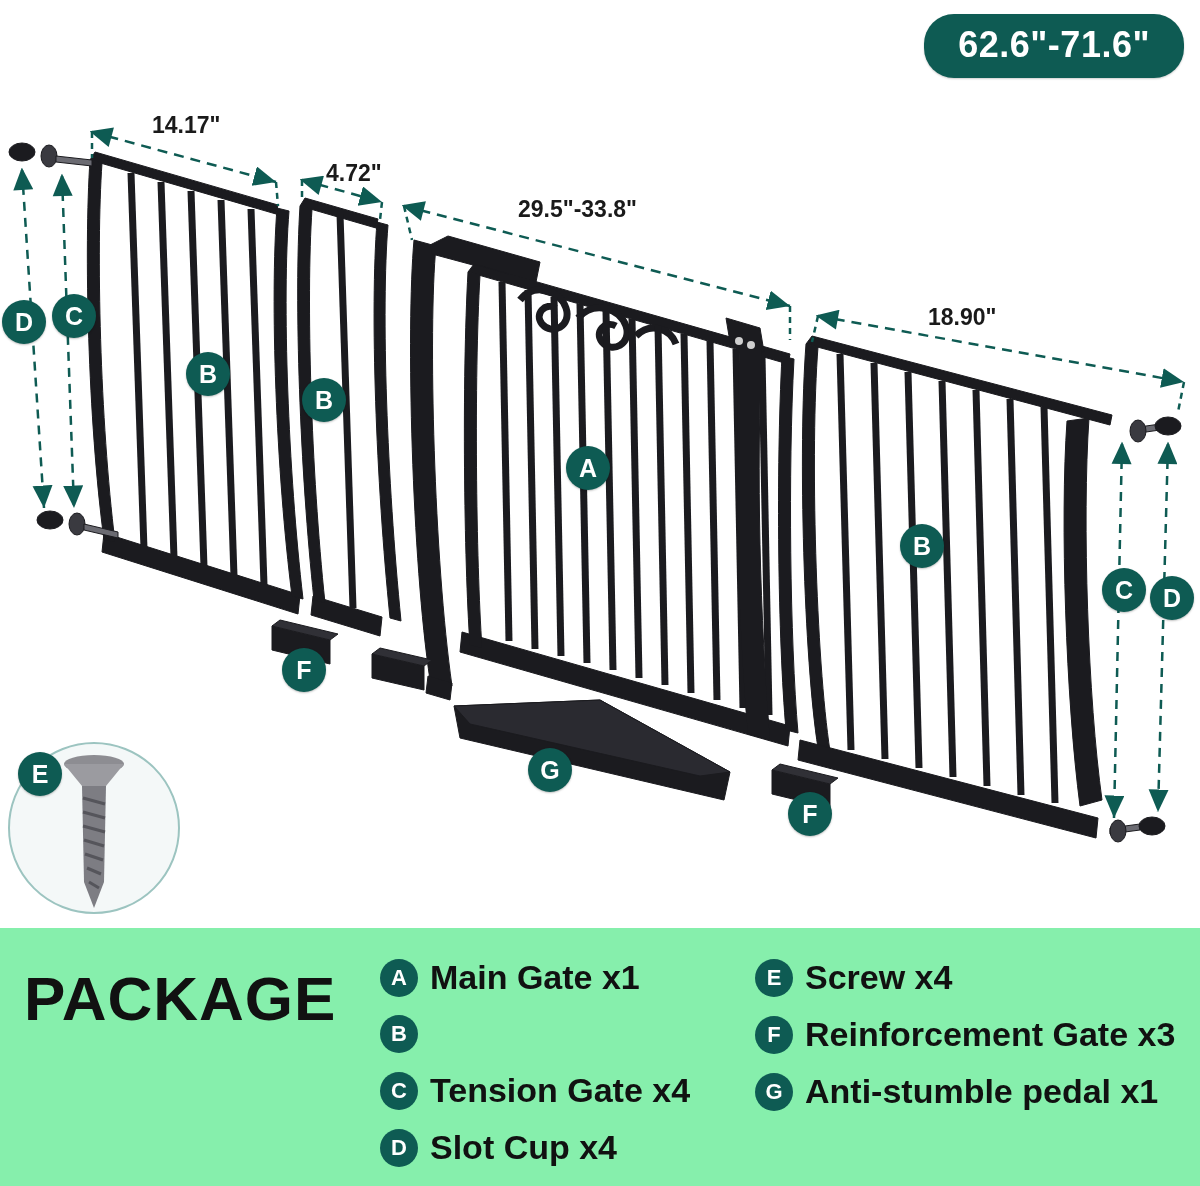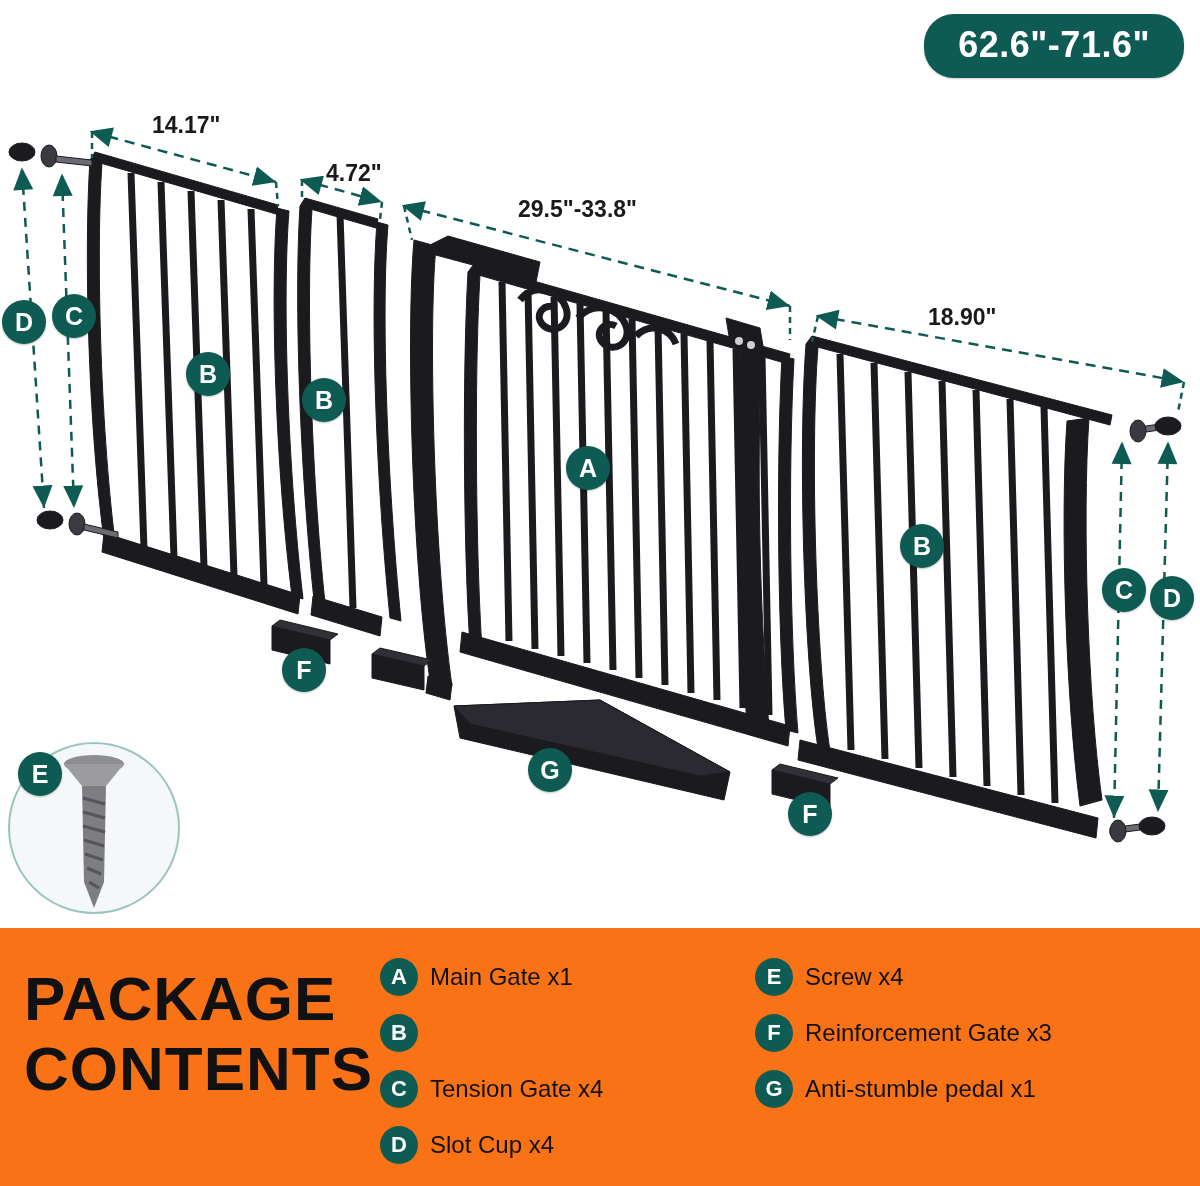--- a/index.html
+++ b/index.html
@@ -45,39 +45,39 @@
   .screwcircle{
     position:absolute;left:8px;top:742px;width:168px;height:168px;
     border-radius:50%;
     background:#f4f8f8;
     border:2px solid #9cc4c0;
   }
 
   
   .panel{
     position:absolute;left:0;bottom:0;width:1200px;height:258px;
-    background:#f97316;
+    background:#86efac;
   }
   .panel .title{
     position:absolute;left:24px;top:36px;
     font-size:62px;line-height:70px;font-weight:bold;color:#111;
     letter-spacing:1px;
   }
   .items{position:absolute;left:380px;top:30px;width:800px;}
   .col{position:absolute;top:0;}
   .col.left{left:0;}
   .col.right{left:375px;}
   .item{display:flex;align-items:center;margin-bottom:18px;}
   .item .bullet{
     width:38px;height:38px;border-radius:50%;
     background:#0e5b53;color:#fff;flex:none;
     display:flex;align-items:center;justify-content:center;
     font-size:22px;font-weight:bold;margin-right:12px;
   }
-  .item .txt{font-size:24px;font-weight:normal;color:#111;white-space:nowrap;}
+  .item .txt{font-size:34px;font-weight:bold;color:#111;white-space:nowrap;}
 </style>
 </head>
 <body>
 
 <div class="stage">
 
   <div class="badge">62.6"-71.6"</div>
 
   <svg class="art" viewBox="0 0 1200 930">
     <defs>
@@ -274,21 +274,20 @@
         <path d="M77,112 L95,118"></path>
         <path d="M79,126 L93,132"></path>
       <path d="M81,140 L91,146"></path>
     </g>
   </svg>
   <div class="callout" style="left:18px;top:752px;">E</div>
 
   <div class="panel">
     <div class="title">
       <div>PACKAGE</div>
-      <div>CONTENTS</div>
     </div>
 
     <div class="items">
       <div class="col left">
         <div class="item">
           <div class="bullet">A</div>
           <div class="txt">Main Gate x1</div>
         </div>
         <div class="item">
           <div class="bullet">B</div>

